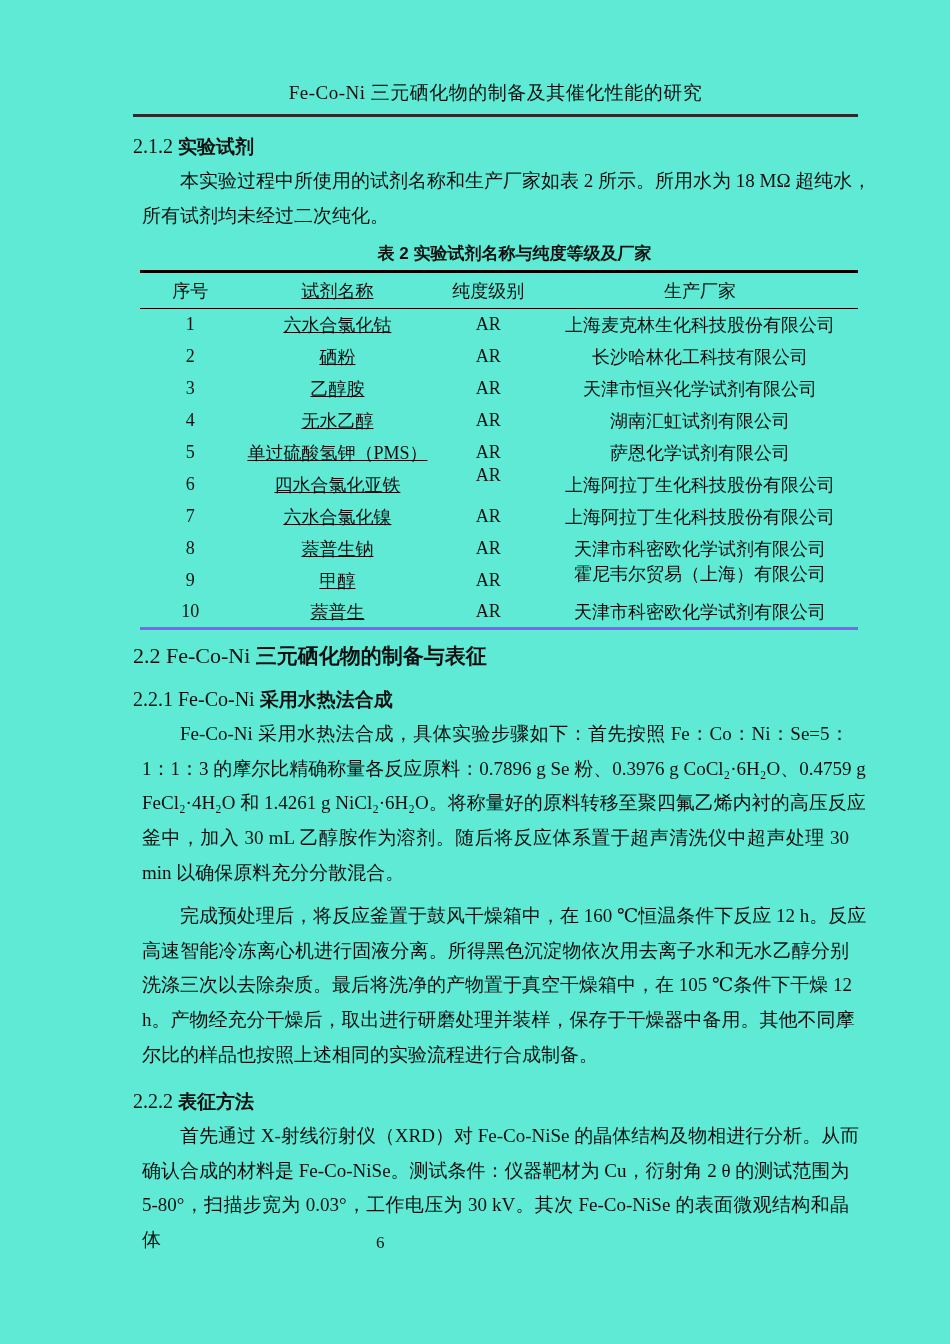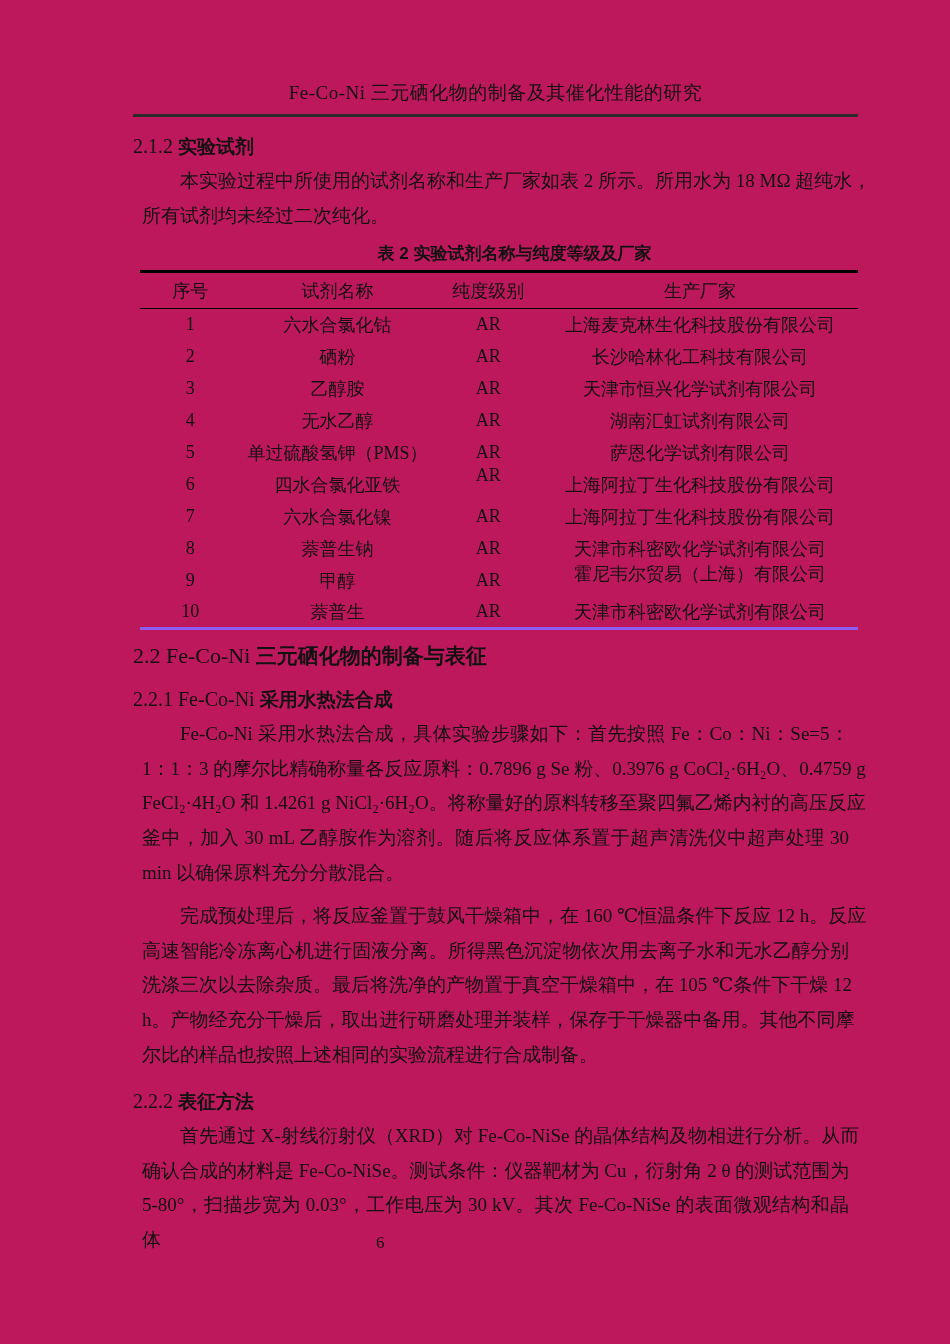--- a/index.html
+++ b/index.html
@@ -9,21 +9,21 @@
     width: 950px;
     height: 1344px;
     overflow: hidden;
     font-family: "Liberation Serif", "DejaVu Serif", serif;
     color: #111111;
   }
   .page {
     position: relative;
     width: 950px;
     height: 1344px;
-    background: #be185d;
+    background: #5eead4;
   }
   .content {
     position: absolute;
     left: 133px;
     top: 0;
     width: 725px;
   }
   .header-title {
     margin-top: 80px;
     text-align: center;
@@ -79,21 +79,21 @@
   }
   table.reagents thead tr { height: 37px; }
   table.reagents thead td { border-bottom: 1.5px solid #000; }
   table.reagents tbody tr { height: 32px; }
   table.reagents td {
     text-align: center;
     vertical-align: middle;
     padding: 0;
   }
   table.reagents .c0 { width: 14%; }
-  table.reagents .c1 { width: 27%; }
+  table.reagents .c1 { width: 27%; text-decoration: underline; }
   table.reagents .c2 { width: 15%; }
   table.reagents .c3 { width: 44%; }
   table.reagents tr.trow-6 .c2 span { position: relative; top: -9px; display: inline-block; }
   table.reagents tr.trow-9 .c3 span { position: relative; top: -7px; display: inline-block; }
   .page-number {
     position: absolute;
     left: 376px;
     top: 1233px;
     font-size: 17px;
   }

